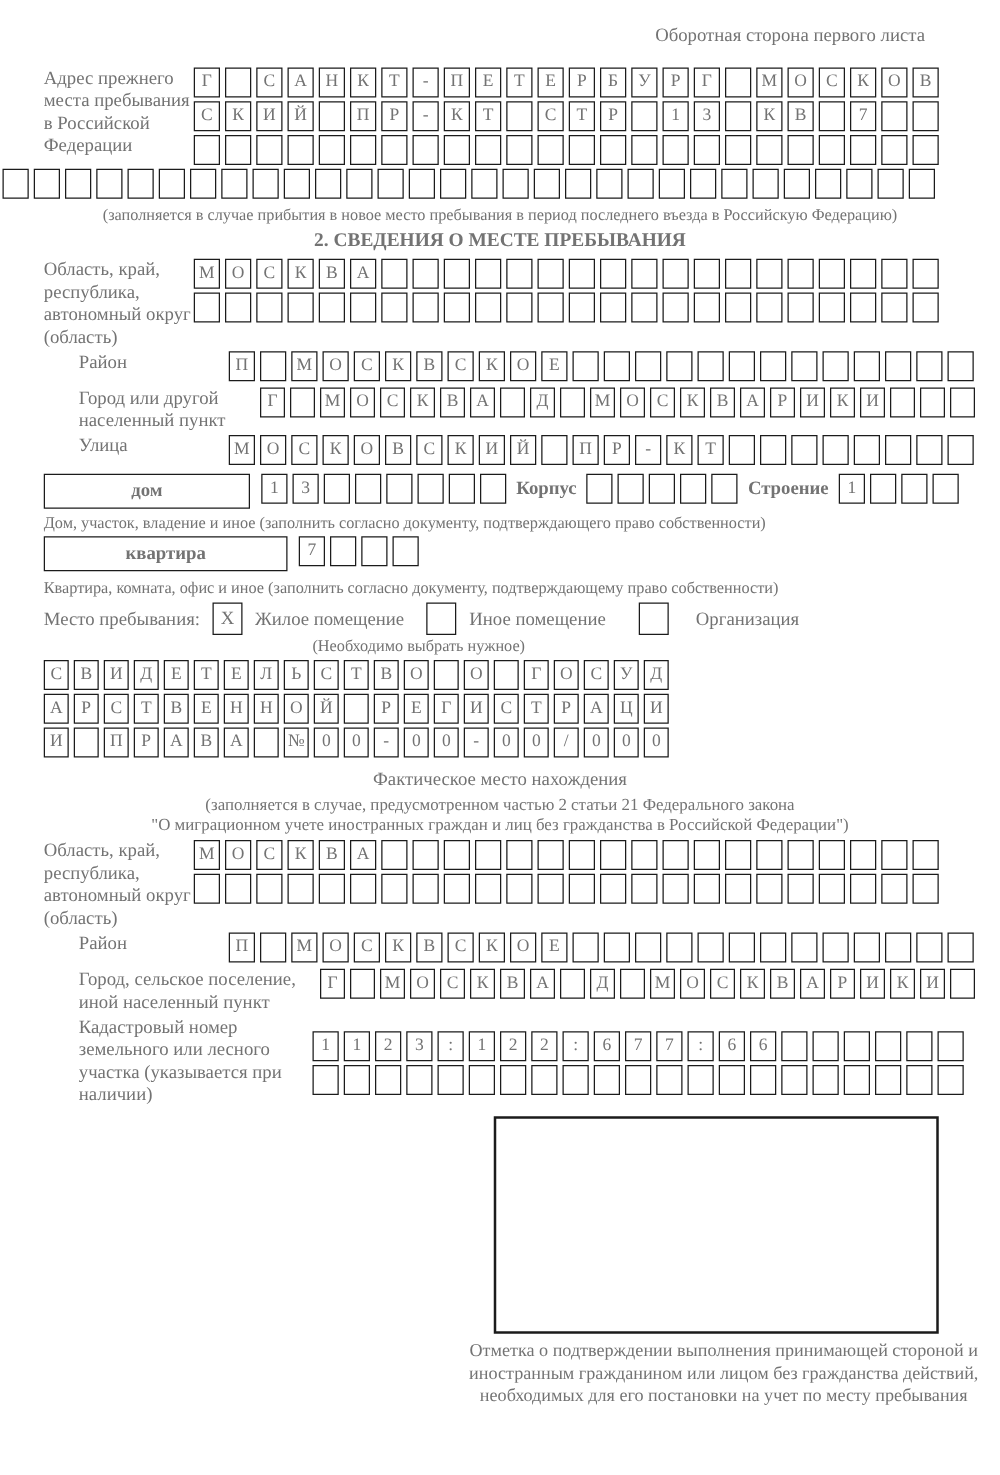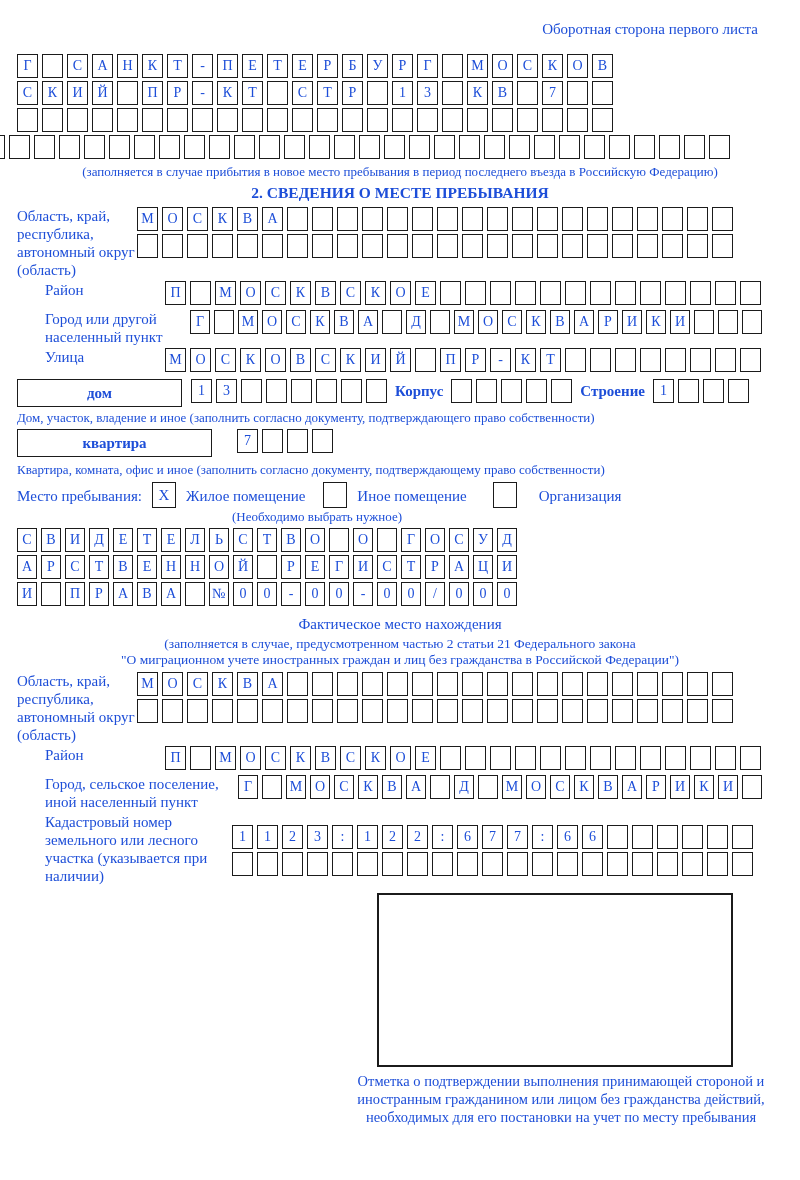--- a/index.html
+++ b/index.html
@@ -1,21 +1,21 @@
 <!DOCTYPE html>
 <html><head>
 <meta charset="utf-8">
 <style>
   html,body{margin:0;padding:0;background:#fff;}
   .page{
     position:relative;width:800px;height:1180px;overflow:hidden;
-    background:#fff;color:#1d4ed8;
+    background:#fff;color:#737373;
     font-family:"Liberation Serif","DejaVu Serif",serif;
     font-size:15px;line-height:18px;
-    box-sizing:border-box;padding:0 17px;
+    box-sizing:border-box;padding:0 35px;
   }
   .corner{padding-top:20px;text-align:right;padding-right:25px;font-size:15px;}
   .field{display:flex;align-items:flex-start;}
   .lbl{flex:0 0 auto;line-height:18px;}
   .w120{flex-basis:120px;width:120px;}
   .w145{flex-basis:145px;width:145px;}
   .w193{flex-basis:193px;width:193px;}
   .w187{flex-basis:187px;width:187px;}
   .w215{flex-basis:215px;width:215px;}
   .rowscol{flex:0 0 auto;}
@@ -57,20 +57,21 @@
   .stampnote{margin-left:335px;width:418px;text-align:center;font-size:14.5px;line-height:18px;margin-top:5px;}
 </style>
 </head>
 <body>
 
 <div class="page">
 
   <div class="corner">Оборотная сторона первого листа</div>
 
   <div class="field" style="margin-top:16px;">
+    <div class="lbl w120">Адрес прежнего места пребывания в Российской Федерации</div>
     <div class="rowscol">
       <div class="boxrow">
           <span class="cell">Г</span>
           <span class="cell"></span>
           <span class="cell">С</span>
           <span class="cell">А</span>
           <span class="cell">Н</span>
           <span class="cell">К</span>
           <span class="cell">Т</span>
           <span class="cell">-</span>
@@ -352,21 +353,21 @@
     <div class="inlinelbl">Строение</div>
     <div class="boxrow">
         <span class="cell">1</span>
         <span class="cell"></span>
         <span class="cell"></span>
         <span class="cell"></span>
       </div>
   </div>
   <div class="note-left">Дом, участок, владение и иное (заполнить согласно документу, подтверждающего право собственности)</div>
 
-  <div class="field mt4" style="height:31px;gap:16px;">
+  <div class="field mt4" style="height:31px;">
     <div class="bigbox bb195">квартира</div>
     <div class="boxrow">
         <span class="cell">7</span>
         <span class="cell"></span>
         <span class="cell"></span>
         <span class="cell"></span>
       </div>
   </div>
   <div class="note-left">Квартира, комната, офис и иное (заполнить согласно документу, подтверждающему право собственности)</div>
 

